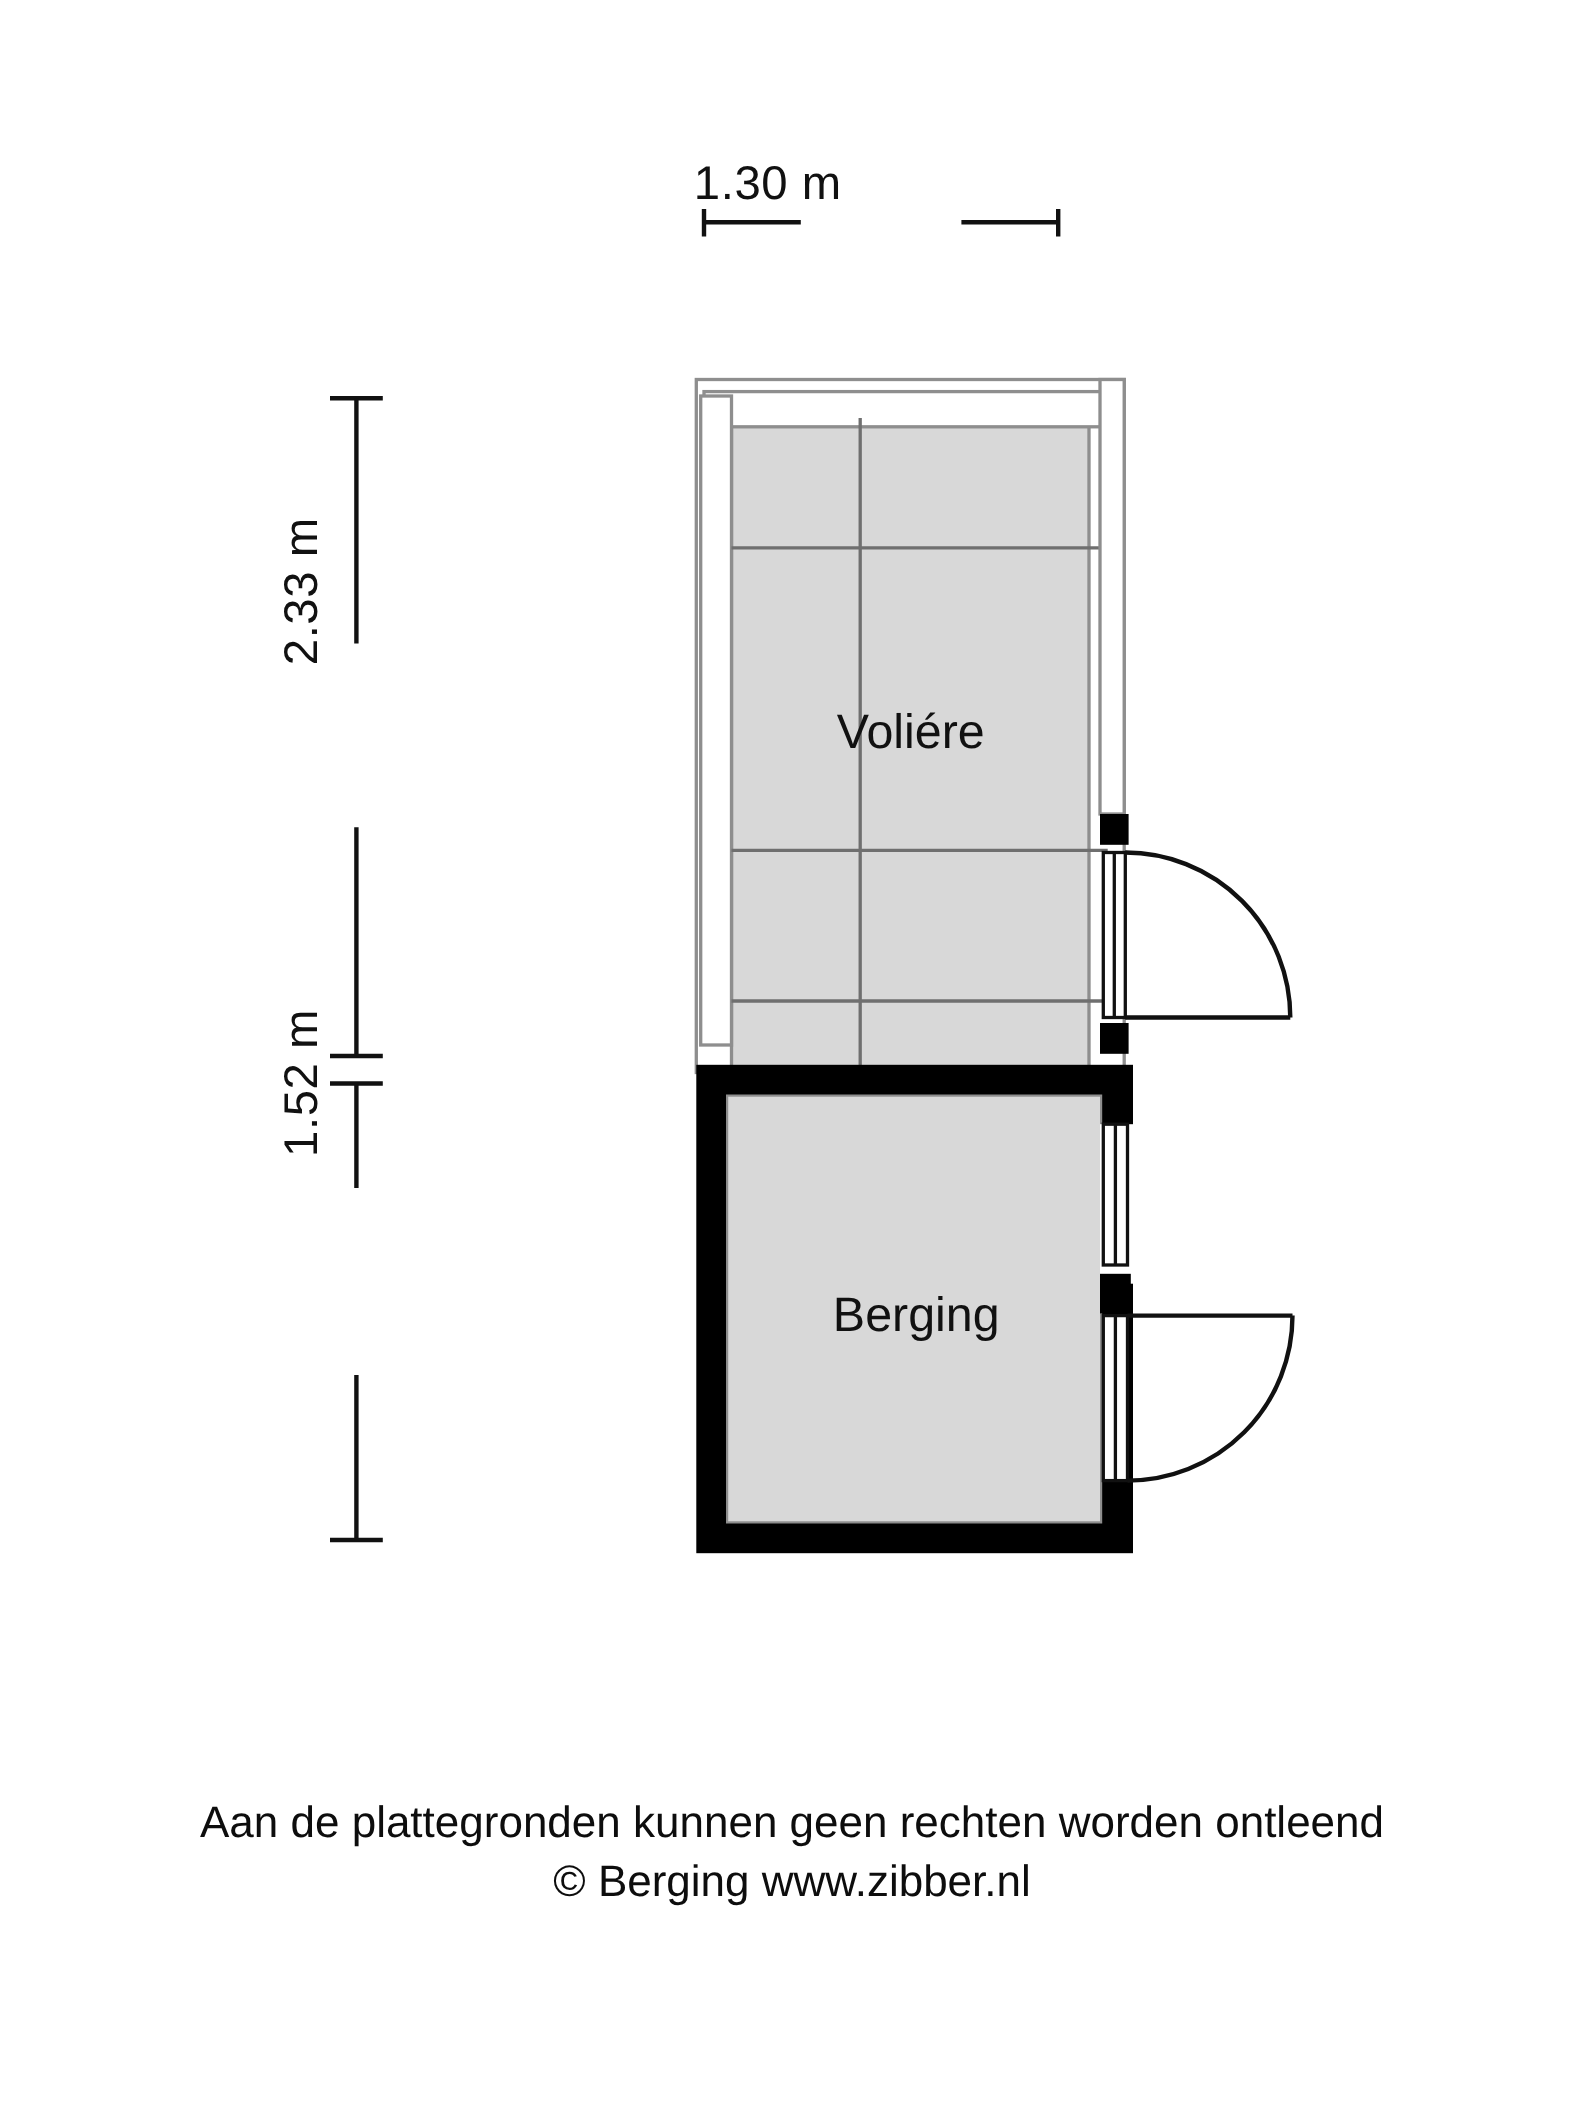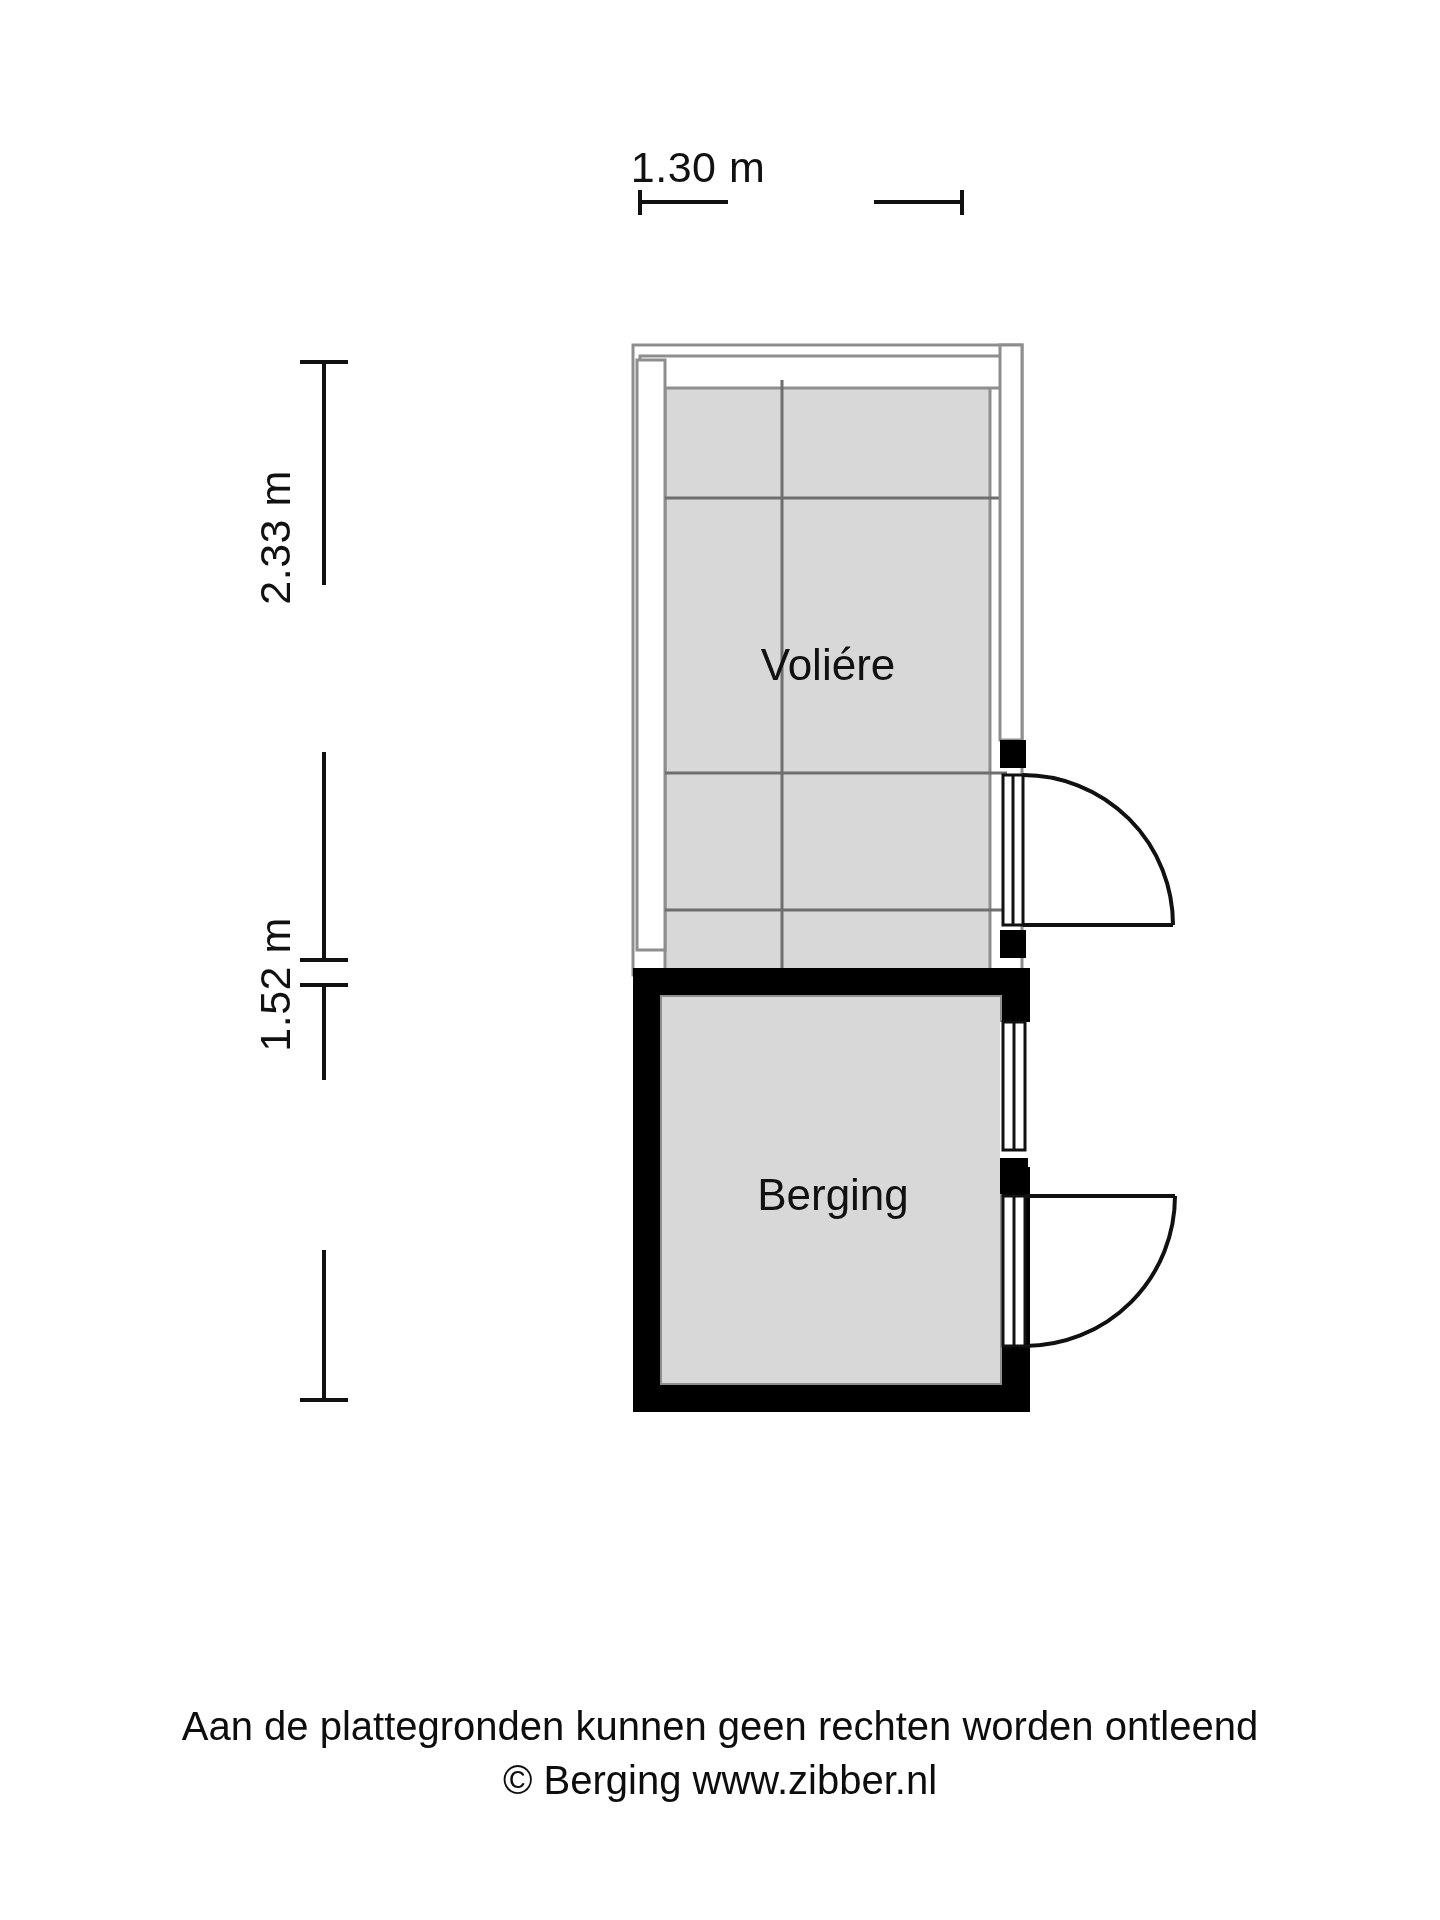--- a/index.html
+++ b/index.html
@@ -52,21 +52,21 @@
     top: 960px;
     width: 200px;
     text-align: center;
     transform: rotate(-90deg);
   }
 
   
   #footer {
     position: absolute;
     left: 0;
-    top: 1699px;
+    top: 1630px;
     width: 1440px;
     text-align: center;
   }
   #footer .line {
     font-size: 40px;
     line-height: 54px;
     color: #0d0d0d;
     white-space: nowrap;
   }
 

